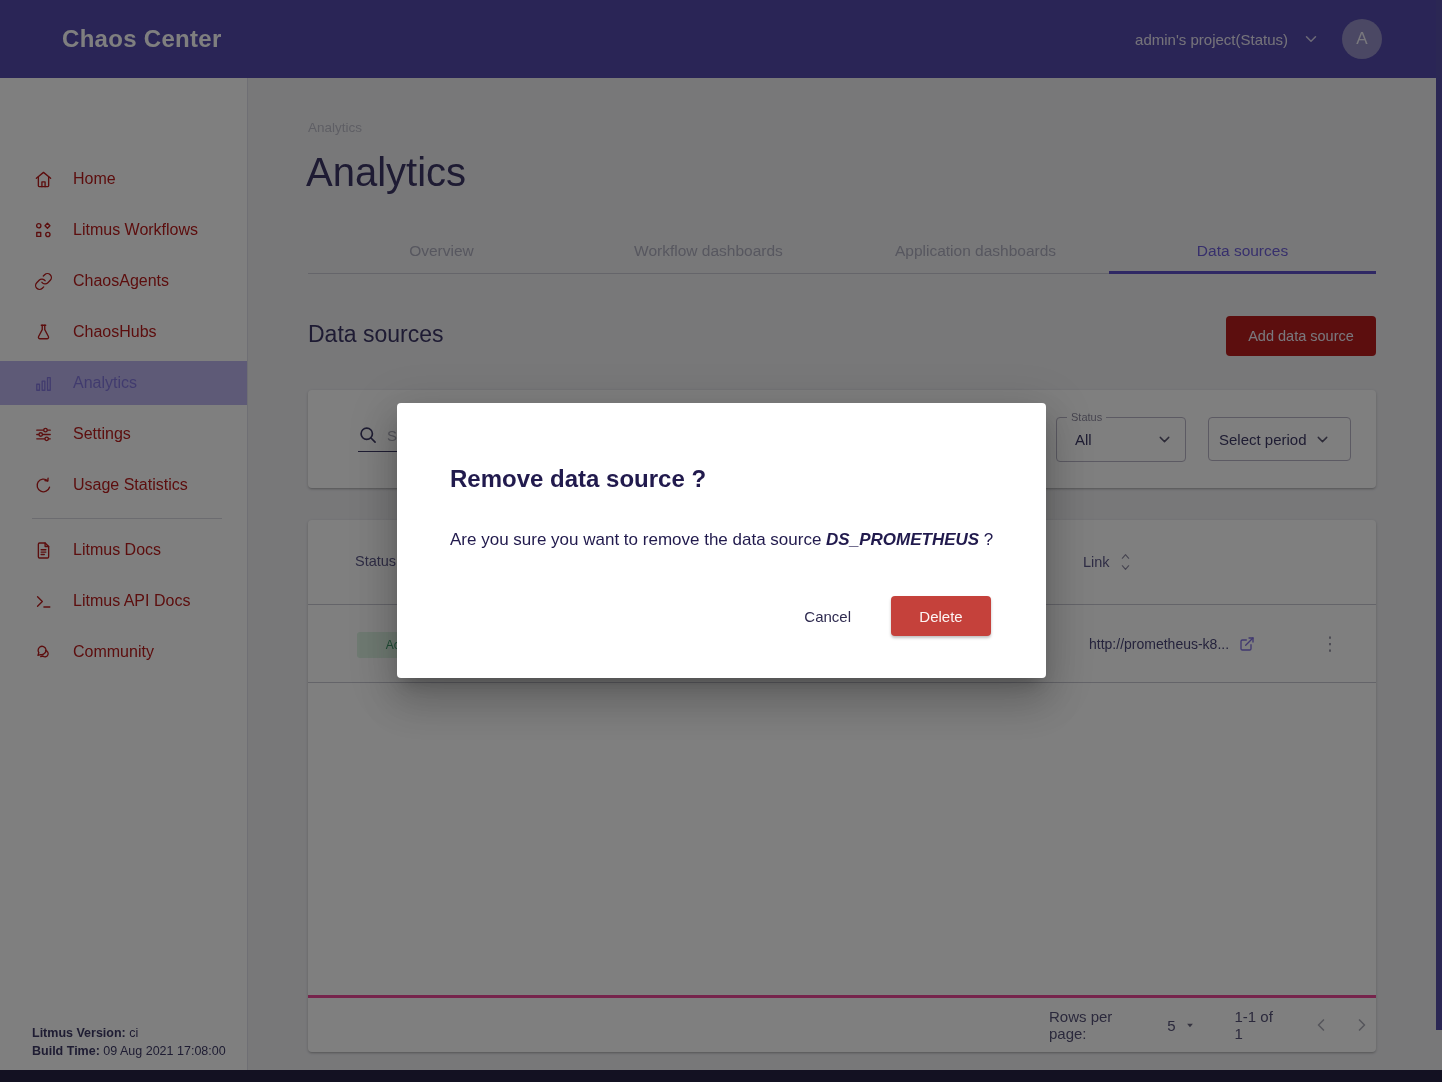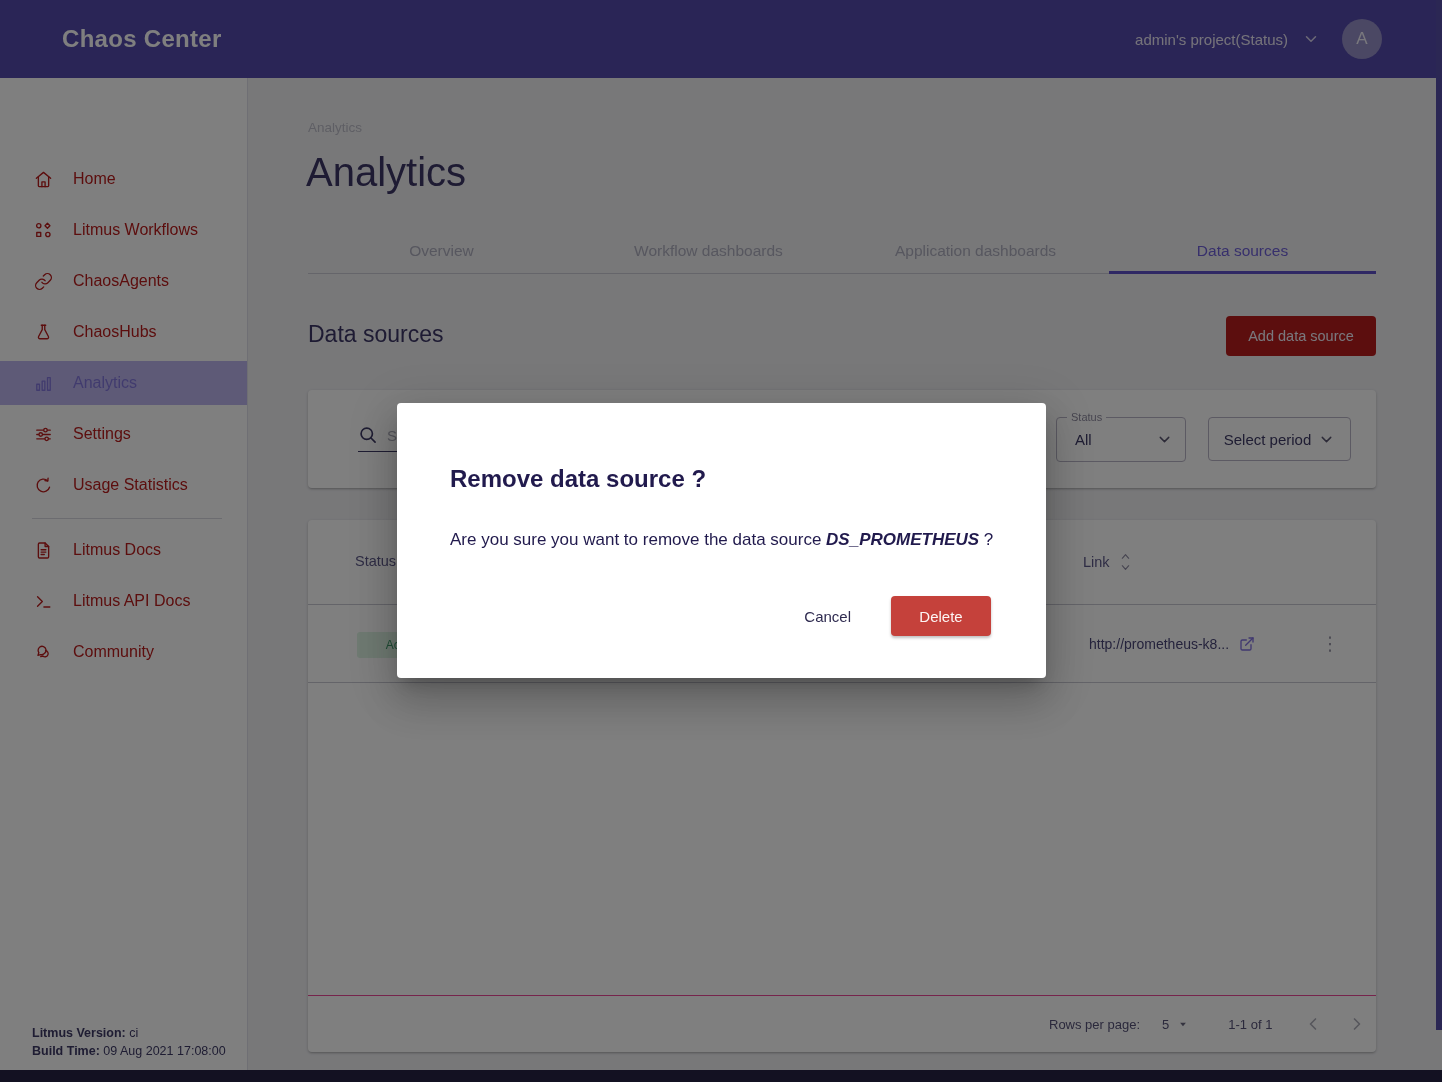--- a/index.html
+++ b/index.html
@@ -60,42 +60,42 @@
   .search-input { border:none; outline:none; width:120px; margin-left:9px; font-size:15px; color:#3E3A66;
                   font-family:"Liberation Sans", sans-serif; background:transparent; }
   .search-input::placeholder { color:#ABABB8; }
   .select-box { position:absolute; border:1.5px solid #B9B4C6; border-radius:4px; display:flex;
                 align-items:center; cursor:pointer; background:#FFFFFF; }
   .status-select { left:748px; top:27px; width:130px; height:45px; padding:0 12px 0 18px; }
   .status-select .floating-label { position:absolute; top:-7px; left:10px; background:#FFFFFF;
                 padding:0 4px; font-size:11px; color:#8F8BA0; }
   .select-value { font-size:15px; color:#3E3A66; flex:1; }
   .select-box svg { width:17px; height:17px; color:#5A5670; }
-  .period-select { left:900px; top:27px; width:143px; height:44px; justify-content:center; gap:7px; padding:12px 10px; }
+  .period-select { left:900px; top:27px; width:143px; height:44px; justify-content:flex-start; gap:7px; padding:12px 10px; }
   .period-select .select-value { flex:none; }
 
   
   .thead { position:absolute; left:0; top:0; width:1068px; height:85px; border-bottom:1px solid #C8C8D2; }
   .th-status { position:absolute; left:47px; top:33px; font-size:14.5px; color:#5E5A8A; }
   .th-link { position:absolute; left:775px; top:32px; font-size:14.5px; color:#5E5A8A; display:flex; align-items:center; }
   .sort-arrows { display:flex; flex-direction:column; margin-left:10px; color:#8B88A0; gap:4px; }
   .sort-arrows svg { width:11px; height:8px; display:block; }
   .trow { position:absolute; left:0; top:85px; width:1068px; height:78px; border-bottom:1px solid #C8C8D2; }
   .status-badge { position:absolute; left:49px; top:27px; width:90px; height:26px; background:#DEF4E4;
                   border-radius:3px; color:#3E9B6B; font-size:12px; display:flex; align-items:center; justify-content:center; }
   .link-cell { position:absolute; left:781px; top:31px; display:flex; align-items:center; }
   .link-text { font-size:14px; color:#4A4678; }
   .ext-icon { margin-left:10px; color:#8070E0; display:flex; }
   .ext-icon svg { width:16px; height:16px; }
   .kebab { position:absolute; left:1010px; top:22px; font-size:19px; color:#9A98A8; width:24px; height:32px;
            display:flex; align-items:center; justify-content:center; cursor:pointer; }
 
   
-  .pagination { position:absolute; left:0; bottom:0; width:1068px; height:57px; border-top:1px solid #ec4899;
-                display:flex; align-items:center; font-size:13px; color:#565278; }
+  .pagination { position:absolute; left:0; bottom:0; width:1068px; height:57px; border-top:3px solid #ec4899;
+                display:flex; align-items:center; font-size:15px; color:#565278; }
   .rpp-label { margin-left:741px; }
   .rpp-value { margin-left:22px; }
   .rpp-caret { margin-left:7px; color:#6B6880; display:flex; }
   .rpp-caret svg { width:14px; height:14px; }
   .range-label { margin-left:38px; }
   .page-btn { width:30px; height:30px; display:flex; align-items:center; justify-content:center; color:#ACACB8; }
   .prev-btn { margin-left:26px; }
   .next-btn { margin-left:14px; }
   .page-btn svg { width:20px; height:20px; }
 

